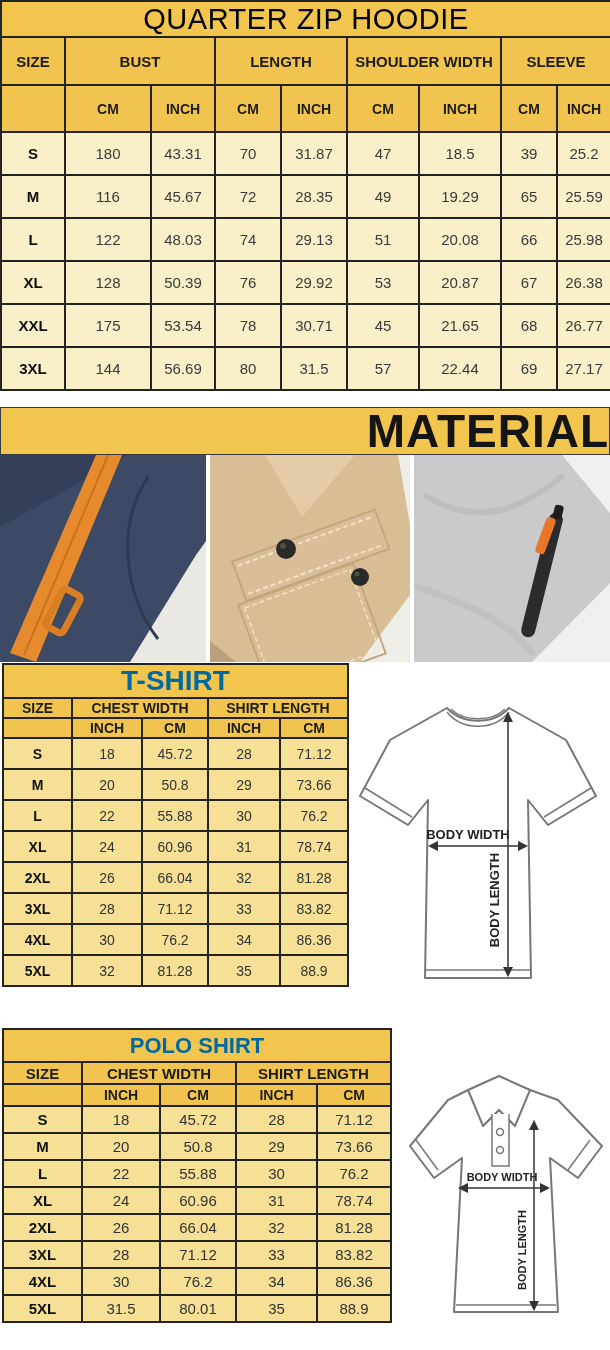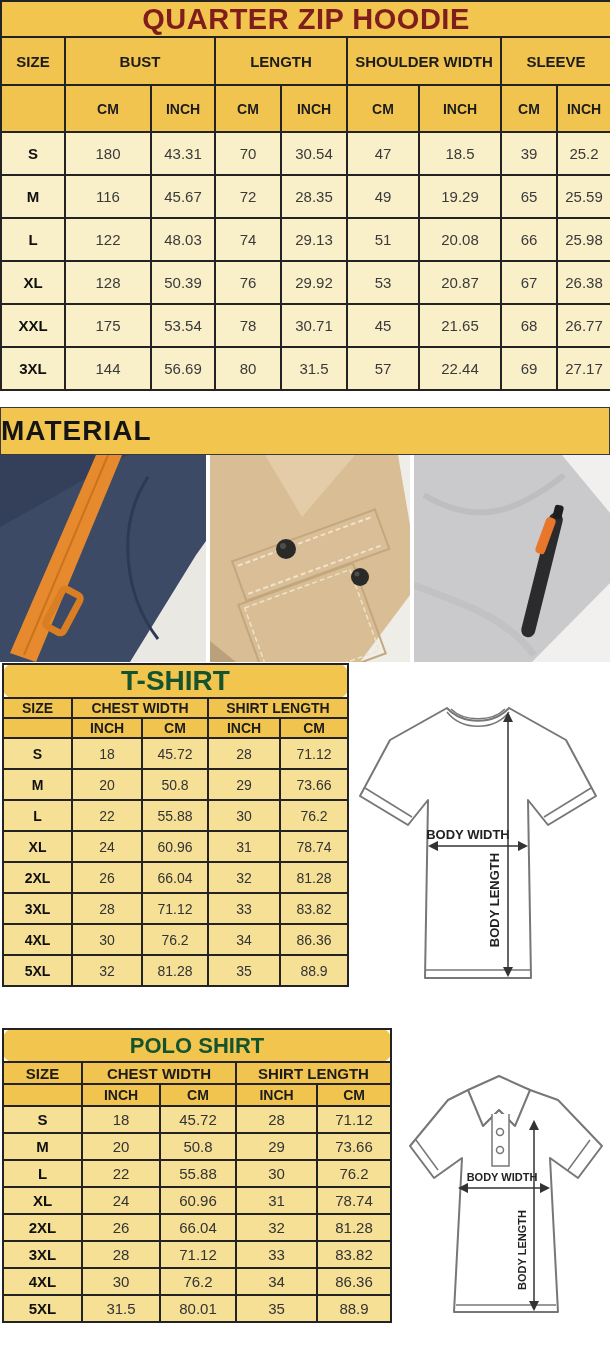--- a/index.html
+++ b/index.html
@@ -5,38 +5,38 @@
   html,body { margin:0; padding:0; background:#ffffff; }
   .page {
     position:relative; width:610px; height:1350px; overflow:hidden;
     background:#ffffff; font-family:"Liberation Sans", sans-serif;
   }
   table { border-collapse:collapse; table-layout:fixed; position:absolute; }
   th, td { border:2px solid #232323; padding:0; text-align:center; vertical-align:middle; overflow:hidden; }
 
   
   .hoodie { left:0; top:0; width:610px; }
-  .hoodie .title-cell { height:34px; font-size:29px; font-weight:bold; color:#7f1d1d; background:#F2C54E; letter-spacing:.5px;margin-left:46px; }
+  .hoodie .title-cell { height:34px; font-size:29px; font-weight:normal; color:#000000; background:#F2C54E; letter-spacing:.5px;margin-left:46px; }
   .hoodie th.group { height:46px; font-size:15px; font-weight:bold; color:#1c1c1c; background:#F1C44F; }
   .hoodie th.unit  { height:45px; font-size:14px; font-weight:bold; color:#1c1c1c; background:#F1C44F; }
   .hoodie td { height:41px; font-size:15px; background:#F9F0C9; color:#3a3a3a; }
   .hoodie td.size-col { font-weight:bold; color:#101010; }
 
   
   .material-band {
     position:absolute; left:0; top:407; top:407px; width:610px; height:48px;
     background:#F2C54E; border:1px solid #3a3a3a; box-sizing:border-box;
-    display:flex; align-items:center; justify-content:flex-start;
-    font-size:28px; font-weight:bold; color:#151515; letter-spacing:1px;
+    display:flex; align-items:center; justify-content:flex-end;
+    font-size:46px; font-weight:bold; color:#151515; letter-spacing:1px;
   }
   .photos { position:absolute; left:0; top:455px; width:610px; height:207px; display:flex; gap:4px; background:#ffffff; }
   .photos svg { display:block; height:207px; }
 
   
-  .small-table .title-cell { font-weight:bold; color:#14532d; background:#F2C54E;border-radius:10px; }
+  .small-table .title-cell { font-weight:bold; color:#0369a1; background:#F2C54E; }
   .small-table th.group { font-weight:bold; color:#1c1c1c; background:#F1C44F; }
   .small-table th.unit  { font-weight:bold; color:#1c1c1c; background:#F1C44F; }
   .small-table td { background:#F5E096; color:#333333; }
   .small-table td.size-col { font-weight:bold; color:#101010; }
 
   .tshirt { left:2px; top:663px; width:345px; }
   .tshirt .title-cell { height:31px; font-size:28px; }
   .tshirt th.group { height:18px; font-size:14px; }
   .tshirt th.unit  { height:18px; font-size:14px; }
   .tshirt td { height:29px; font-size:14px; }
@@ -90,21 +90,21 @@
         <th class="unit">CM</th>
         <th class="unit">INCH</th>
       </tr>
     </thead>
     <tbody>
         <tr>
           <td class="size-col">S</td>
           <td>180</td>
           <td>43.31</td>
           <td>70</td>
-          <td>30.54</td>
+          <td>31.87</td>
           <td>47</td>
           <td>18.5</td>
           <td>39</td>
           <td>25.2</td>
         </tr>
         <tr>
           <td class="size-col">M</td>
           <td>116</td>
           <td>45.67</td>
           <td>72</td>

